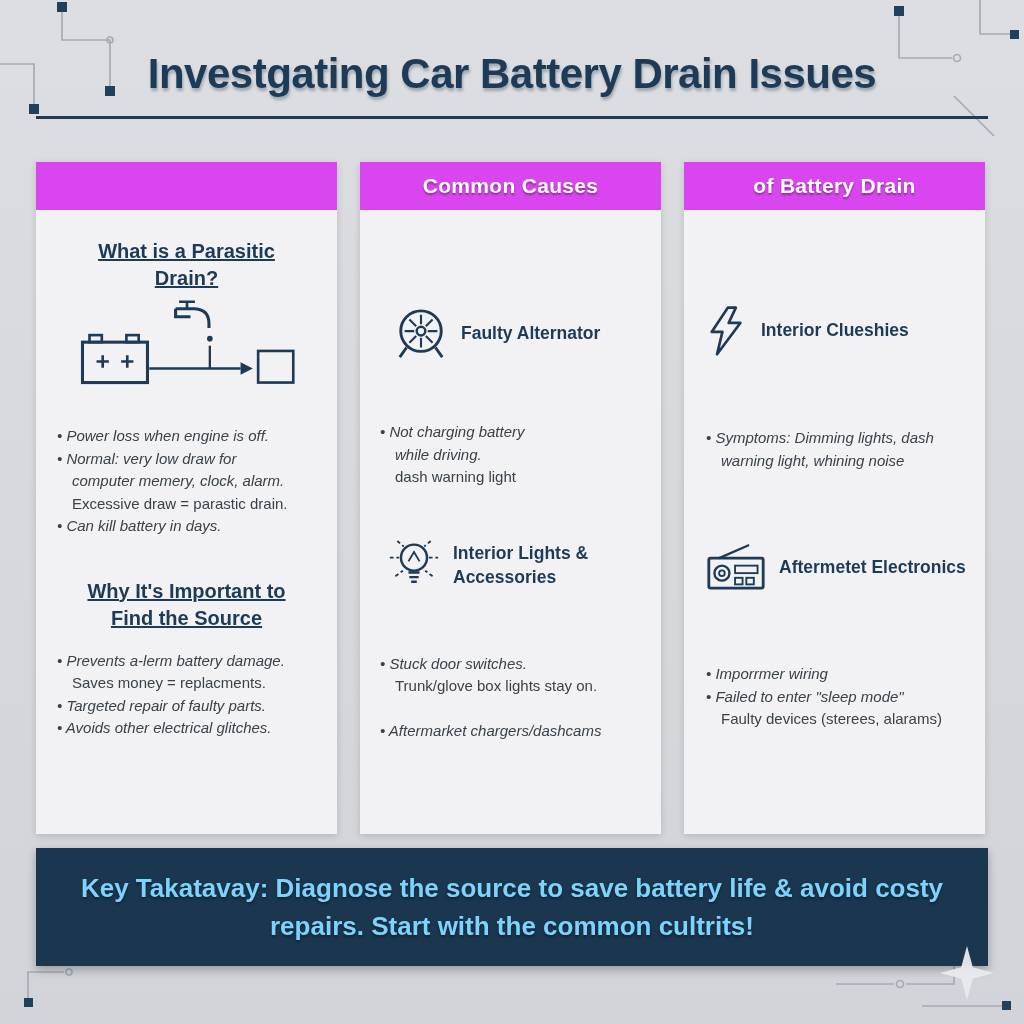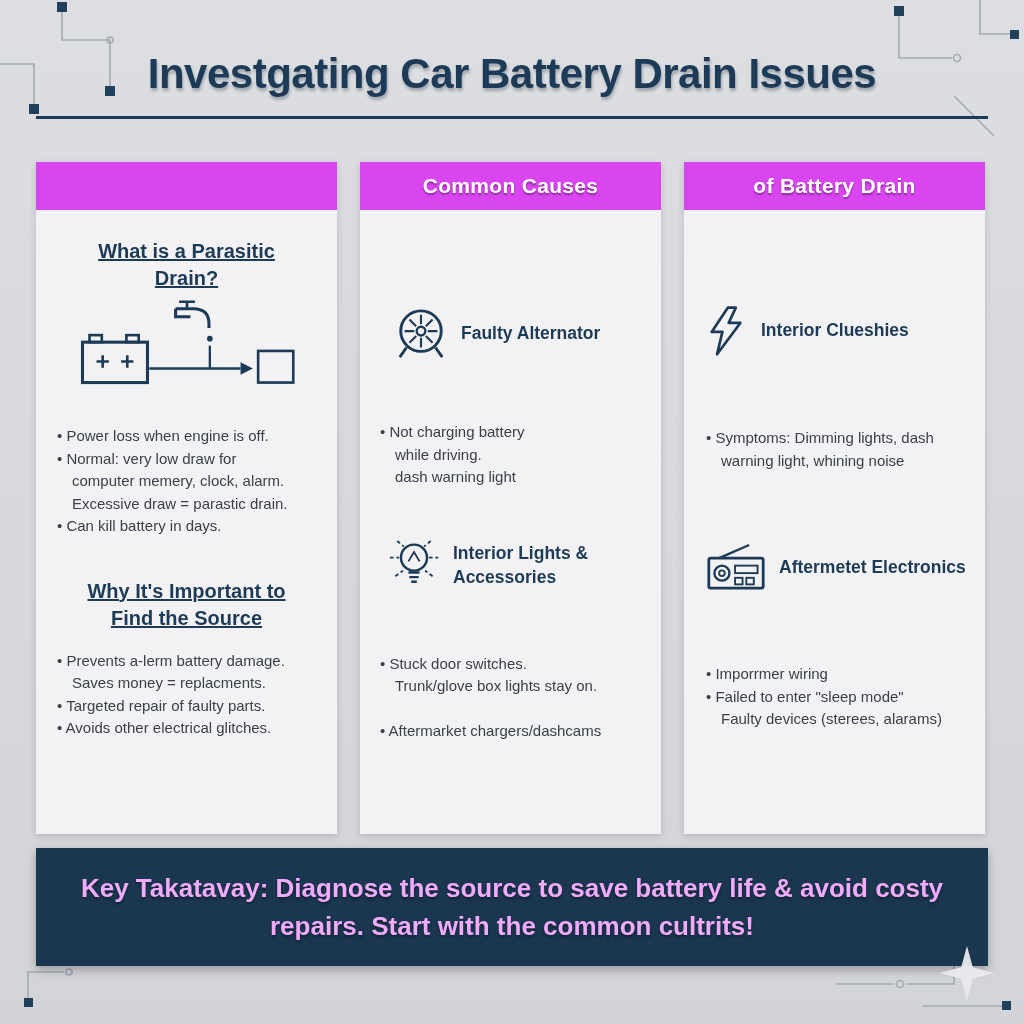--- a/index.html
+++ b/index.html
@@ -32,32 +32,32 @@
     text-shadow:0 2px 2px rgba(0,0,0,0.35);
   }
   .col-heading {
     margin:28px auto 0; width:225px; text-align:center;
     font-size:20px; font-weight:bold; color:#1d3a56; line-height:27px;text-decoration:underline;
   }
   .diagram { display:block; margin:8px auto 0; }
   .icon-stroke { fill:none; stroke:#1d3a56; }
 
   .bullets { font-size:15px; color:#3a4149; line-height:22.5px; }
-  .b { padding-left:15px; text-indent:-15px; }
+  .b { padding-left:15px; text-indent:-15px;font-style:italic; }
   .c { padding-left:15px; }
   .gap { margin-top:22px; }
 
   .cause-row { display:flex; align-items:center; gap:13px; }
   .cause-heading { font-size:17.5px; font-weight:bold; color:#1d3a56; line-height:1.32; }
 
   .banner {
     position:absolute; left:36px; top:848px; width:952px; height:118px;
     background:#1b3750; box-shadow:0 4px 9px rgba(0,0,0,0.28);
     display:flex; flex-direction:column; align-items:center; justify-content:center;
-    color:#f0abfc; font-size:26px; font-weight:bold; line-height:38px;
+    color:#7dd3fc; font-size:26px; font-weight:bold; line-height:38px;
     text-align:right; text-shadow:0 2px 3px rgba(0,0,0,0.4);
   }
   .sparkle { position:absolute; left:936px; top:942px; }
 </style>
 </head>
 <body>
 
 <div class="page">
 
   <svg class="deco" style="left:0;top:0" width="150" height="150" viewBox="0 0 150 150">

